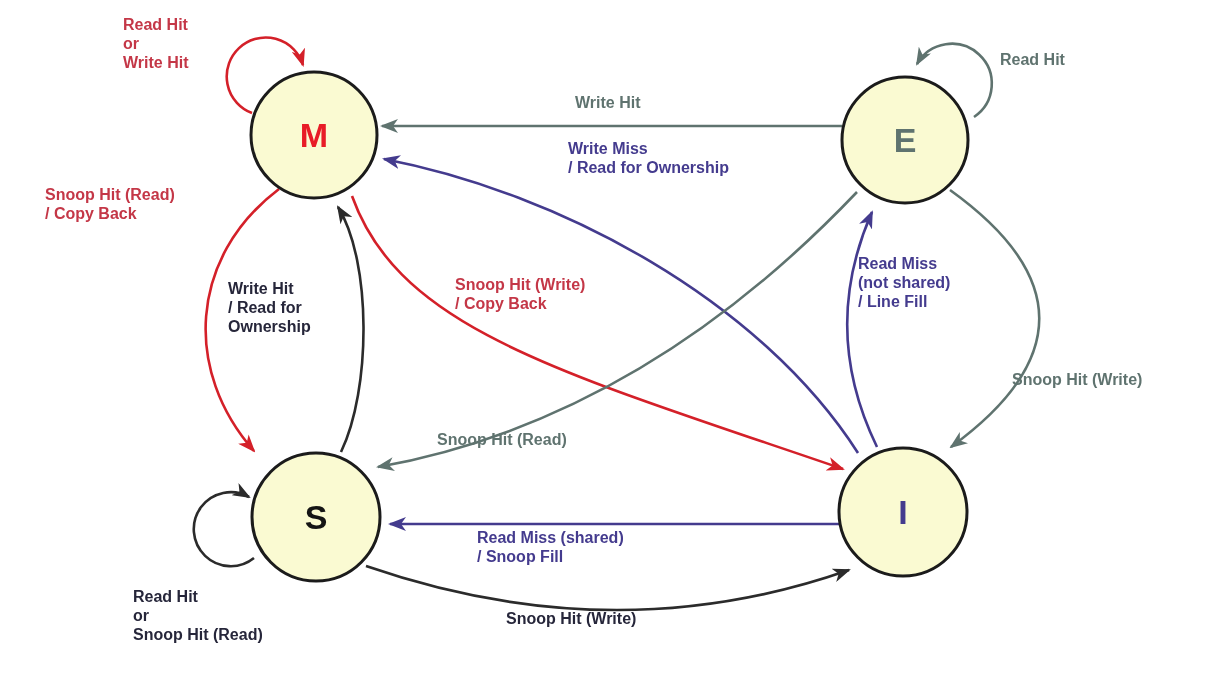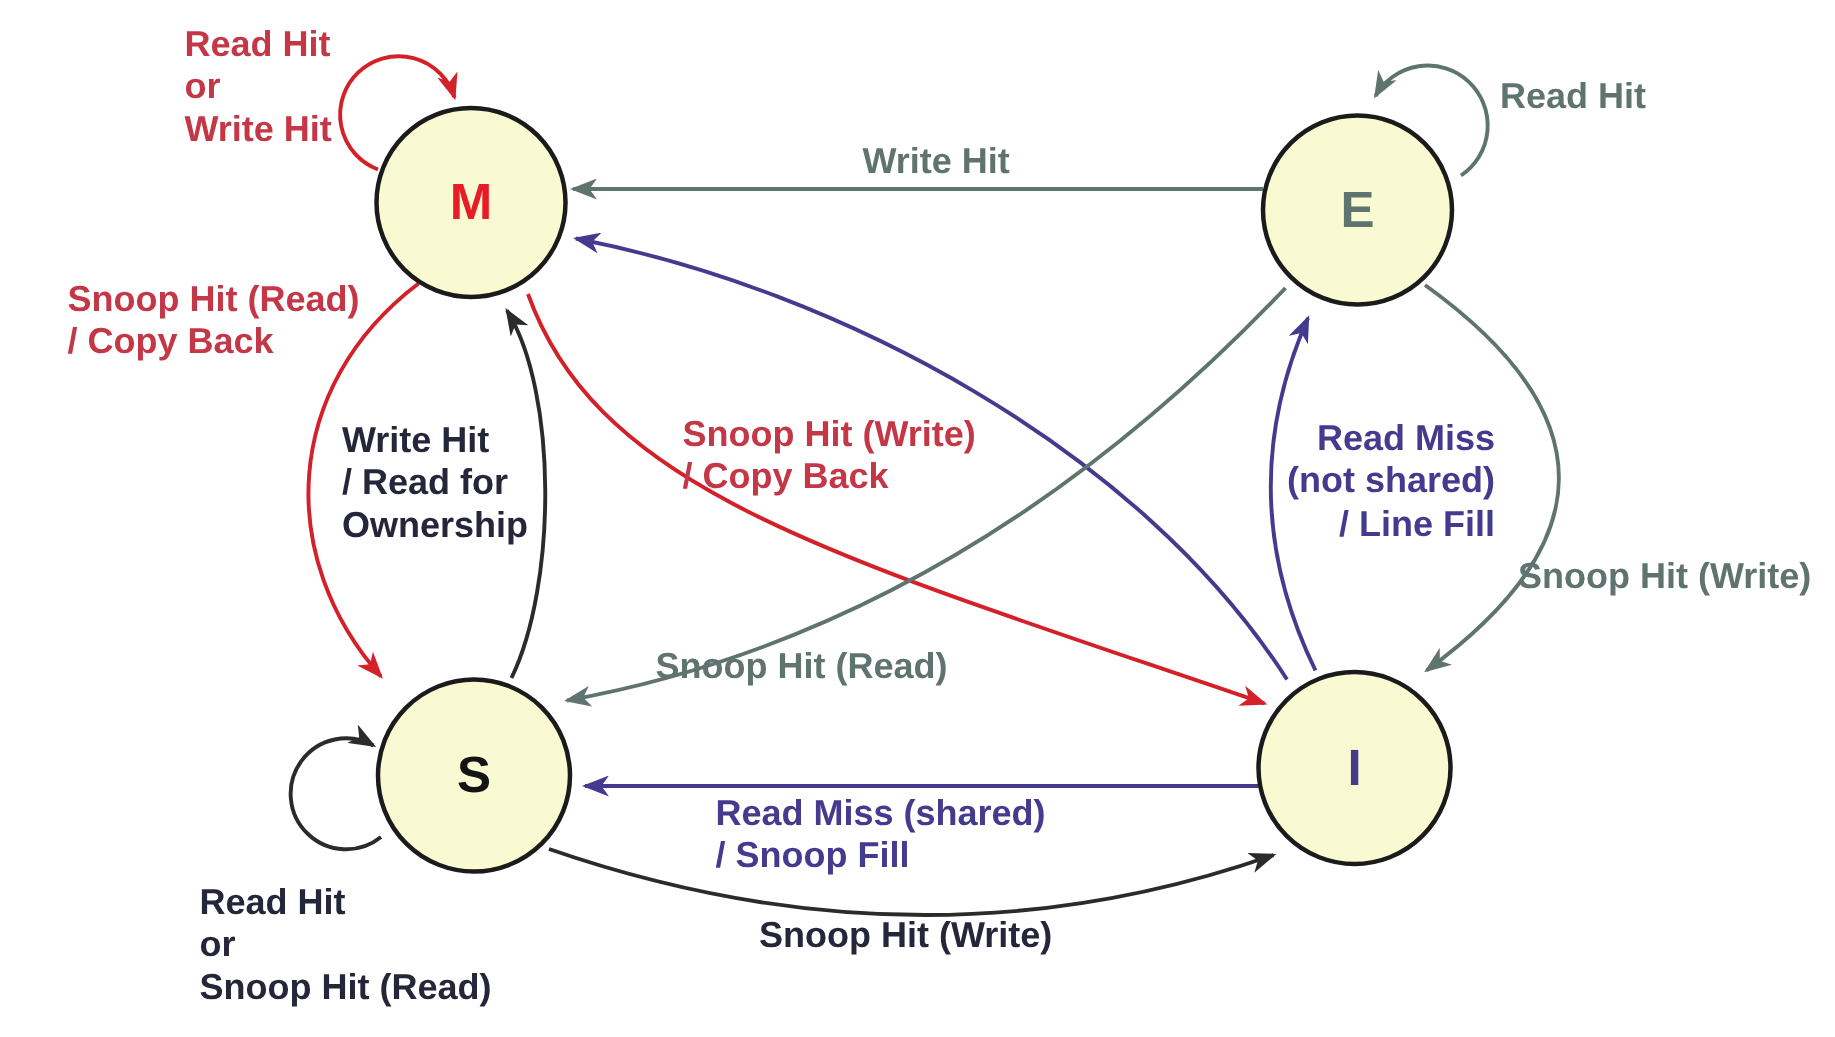--- a/index.html
+++ b/index.html
@@ -10,21 +10,21 @@
   }
   #diagram-svg { position:absolute; left:0; top:0; z-index:1; }
   .edge { fill:none; stroke-width:2.6px; }
   .edge.red    { stroke:var(--red); }
   .edge.gray   { stroke:var(--gray); }
   .edge.purple { stroke:var(--purple); }
   .edge.black  { stroke:var(--black_arrow); }
   .node-circle { fill:var(--node_fill); stroke:var(--node_border); stroke-width:3px; }
   .label {
     position:absolute; z-index:2;
-    font-weight:bold; font-size:24px; line-height:1.18;
+    font-weight:bold; font-size:16px; line-height:1.18;
     white-space:pre-line;
   }
   .label.red    { color:var(--red_text); }
   .label.gray   { color:var(--gray); }
   .label.purple { color:var(--purple); }
   .label.black  { color:var(--black_text); }
   .node-letter {
     position:absolute; z-index:3; width:80px; text-align:center;
     font-weight:bold; font-size:34px; line-height:42px;
   }
@@ -77,25 +77,27 @@
 
   <div class="label red" style="left:123px; top:16px;">Read Hit
 or
 Write Hit</div>
   <div class="label red" style="left:45px; top:186px;">Snoop Hit (Read)
 / Copy Back</div>
   <div class="label black" style="left:228px; top:280px;">Write Hit
 / Read for
 Ownership</div>
   <div class="label gray" style="left:575px; top:94px;">Write Hit</div>
+  <div class="label purple" style="left:568px; top:140px;">Write Miss
+/ Read for Ownership</div>
   <div class="label red" style="left:455px; top:276px;">Snoop Hit (Write)
 / Copy Back</div>
   <div class="label gray" style="left:1000px; top:51px;">Read Hit</div>
   <div class="label gray" style="left:437px; top:431px;">Snoop Hit (Read)</div>
-  <div class="label purple" style="left:858px; top:279px;text-align:right;">Read Miss
+  <div class="label purple" style="left:858px; top:255px;">Read Miss
 (not shared)
 / Line Fill</div>
   <div class="label gray" style="left:1012px; top:371px;">Snoop Hit (Write)</div>
   <div class="label purple" style="left:477px; top:529px;">Read Miss (shared)
 / Snoop Fill</div>
   <div class="label black" style="left:506px; top:610px;">Snoop Hit (Write)</div>
   <div class="label black" style="left:133px; top:588px;">Read Hit
 or
 Snoop Hit (Read)</div>
 

